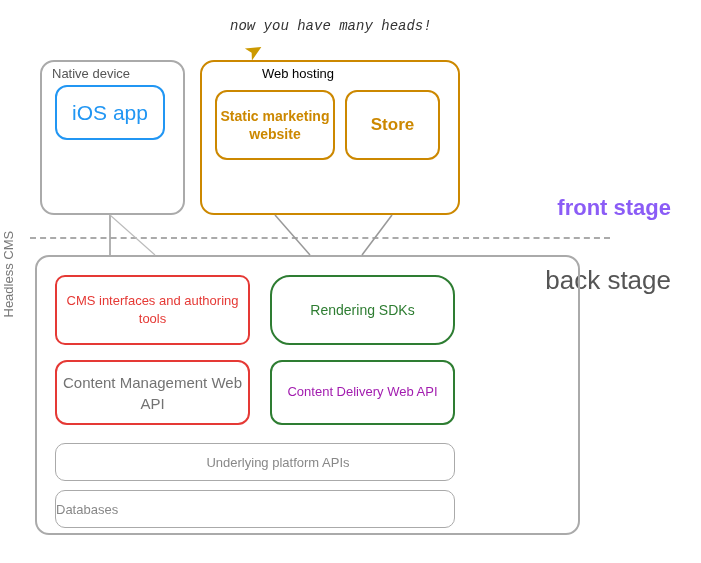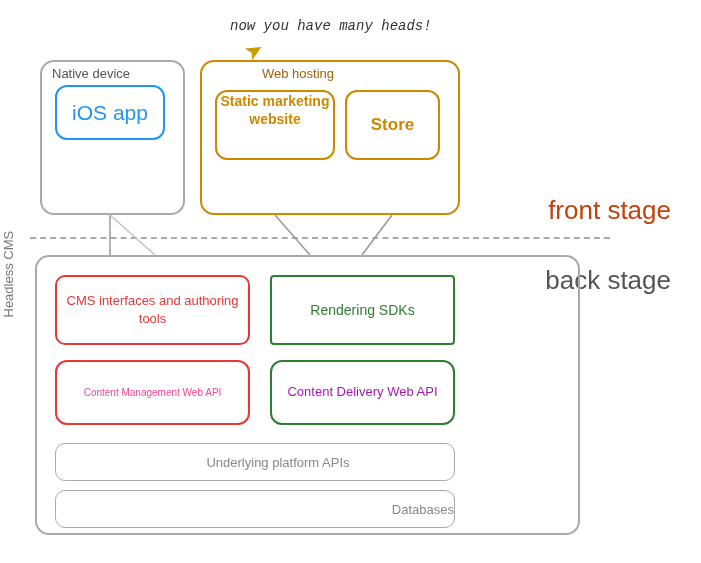--- a/index.html
+++ b/index.html
@@ -38,23 +38,23 @@
       font-size: 22px;
       color: #cc9900;
       transform: rotate(-30deg);
     }
 
     
     .front-stage-label {
       position: absolute;
       right: 30px;
       top: 195px;
-      font-size: 26px;
-      color: #c2410c;
-      font-weight: 400;
+      font-size: 22px;
+      color: #8b5cf6;
+      font-weight: 700;
     }
 
     
     .back-stage-label {
       position: absolute;
       right: 30px;
       top: 265px;
       font-size: 26px;
       color: #555;
       font-weight: 300;
@@ -130,33 +130,34 @@
       height: 155px;
       border: 2px solid #cc8800;
       border-radius: 14px;
     }
 
     .web-hosting-label {
       position: absolute;
       top: 4px;
       left: 60px;
       font-size: 13px;
-      color: #a16207;
+      color: #000000;
     }
 
     
     .static-marketing-box {
       position: absolute;
       top: 90px;
       left: 215px;
       width: 120px;
       height: 70px;
       border: 2.5px solid #cc8800;
       border-radius: 12px;
       display: flex;
+      align-items: center;
       justify-content: center;
       text-align: center;
     }
 
     .static-marketing-label {
       font-size: 14px;
       color: #cc8800;
       font-weight: 600;
       line-height: 1.3;
     }
@@ -215,21 +216,21 @@
     }
 
     
     .rendering-sdks-box {
       position: absolute;
       top: 275px;
       left: 270px;
       width: 185px;
       height: 70px;
       border: 2.5px solid #2e7d32;
-      border-radius: 4px;
+      border-radius: 20px;
       display: flex;
       align-items: center;
       justify-content: center;
     }
 
     .rendering-sdks-label {
       font-size: 14px;
       color: #2e7d32;
       font-weight: 500;
     }
@@ -243,22 +244,22 @@
       height: 65px;
       border: 2.5px solid #e53935;
       border-radius: 12px;
       display: flex;
       align-items: center;
       justify-content: center;
       text-align: center;
     }
 
     .content-mgmt-label {
-      font-size: 10px;
-      color: #ec4899;
+      font-size: 15px;
+      color: #737373;
       font-weight: 500;
       line-height: 1.4;
     }
 
     
     .content-delivery-box {
       position: absolute;
       top: 360px;
       left: 270px;
       width: 185px;
@@ -302,21 +303,21 @@
     .databases-box {
       position: absolute;
       top: 490px;
       left: 55px;
       width: 400px;
       height: 38px;
       border: 1.5px solid #aaa;
       border-radius: 10px;
       display: flex;
       align-items: center;
-      justify-content: flex-end;
+      justify-content: flex-start;
     }
 
     .databases-label {
       font-size: 13px;
       color: #888;
     }
 
     
     svg.connection-lines {
       position: absolute;

